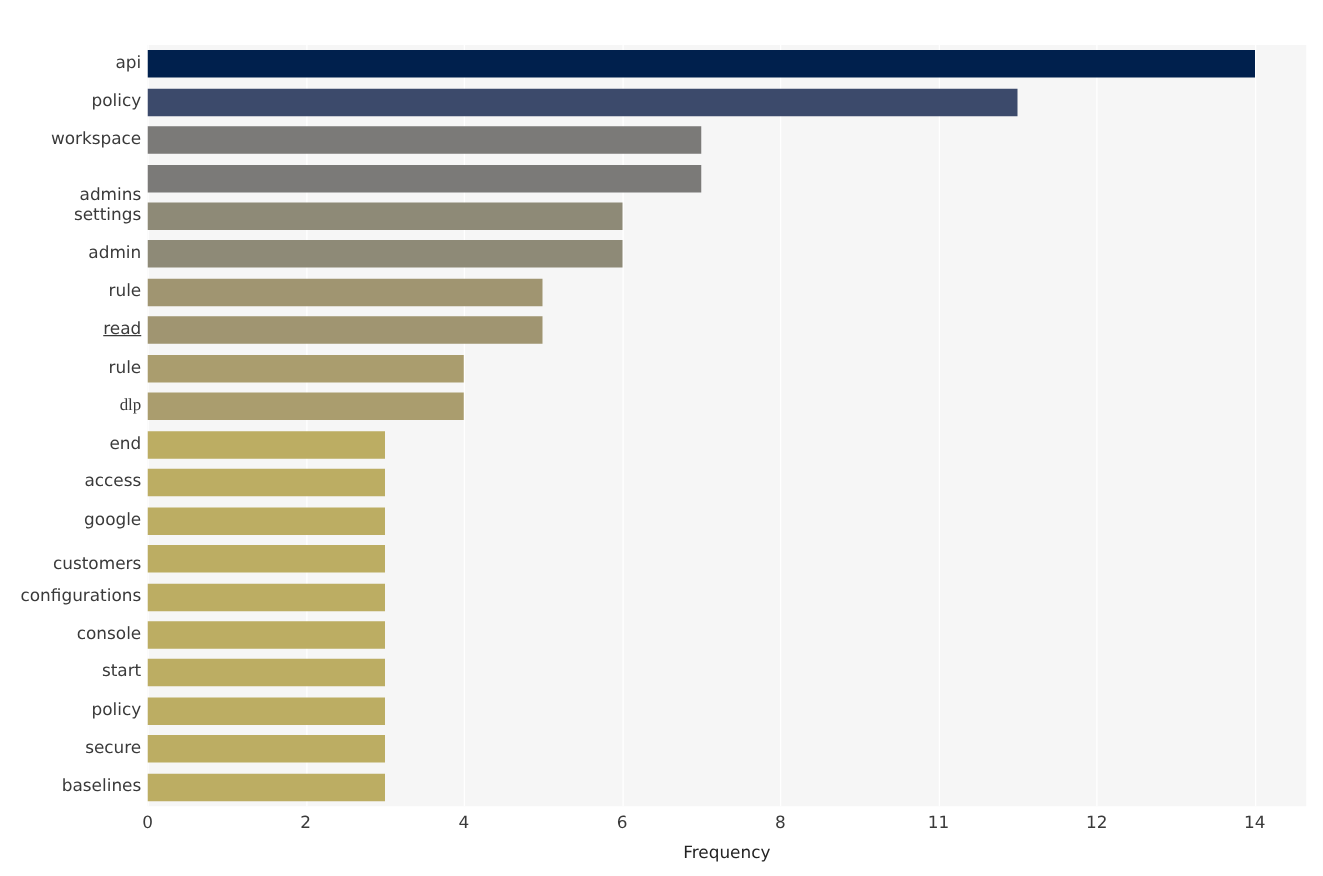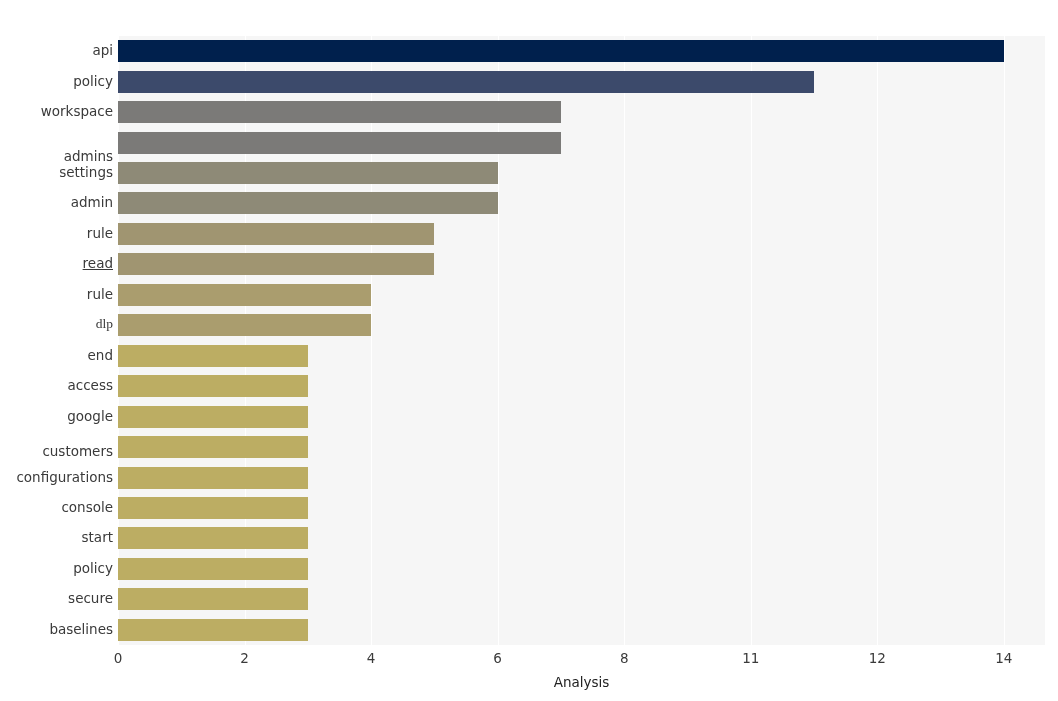--- a/index.html
+++ b/index.html
@@ -177,15 +177,15 @@
       <div class="x-tick" style="left: 118px;">0</div>
       <div class="x-tick" style="left: 244.553px;">2</div>
       <div class="x-tick" style="left: 371.106px;">4</div>
       <div class="x-tick" style="left: 497.659px;">6</div>
       <div class="x-tick" style="left: 624.212px;">8</div>
       <div class="x-tick" style="left: 750.765px;">11</div>
       <div class="x-tick" style="left: 877.317px;">12</div>
       <div class="x-tick" style="left: 1003.87px;">14</div>
     </div>
 
-  <div id="x-axis-label">Analysis</div>
+  <div id="x-axis-label">Frequency</div>
 
 </div>
 
 </body></html>

